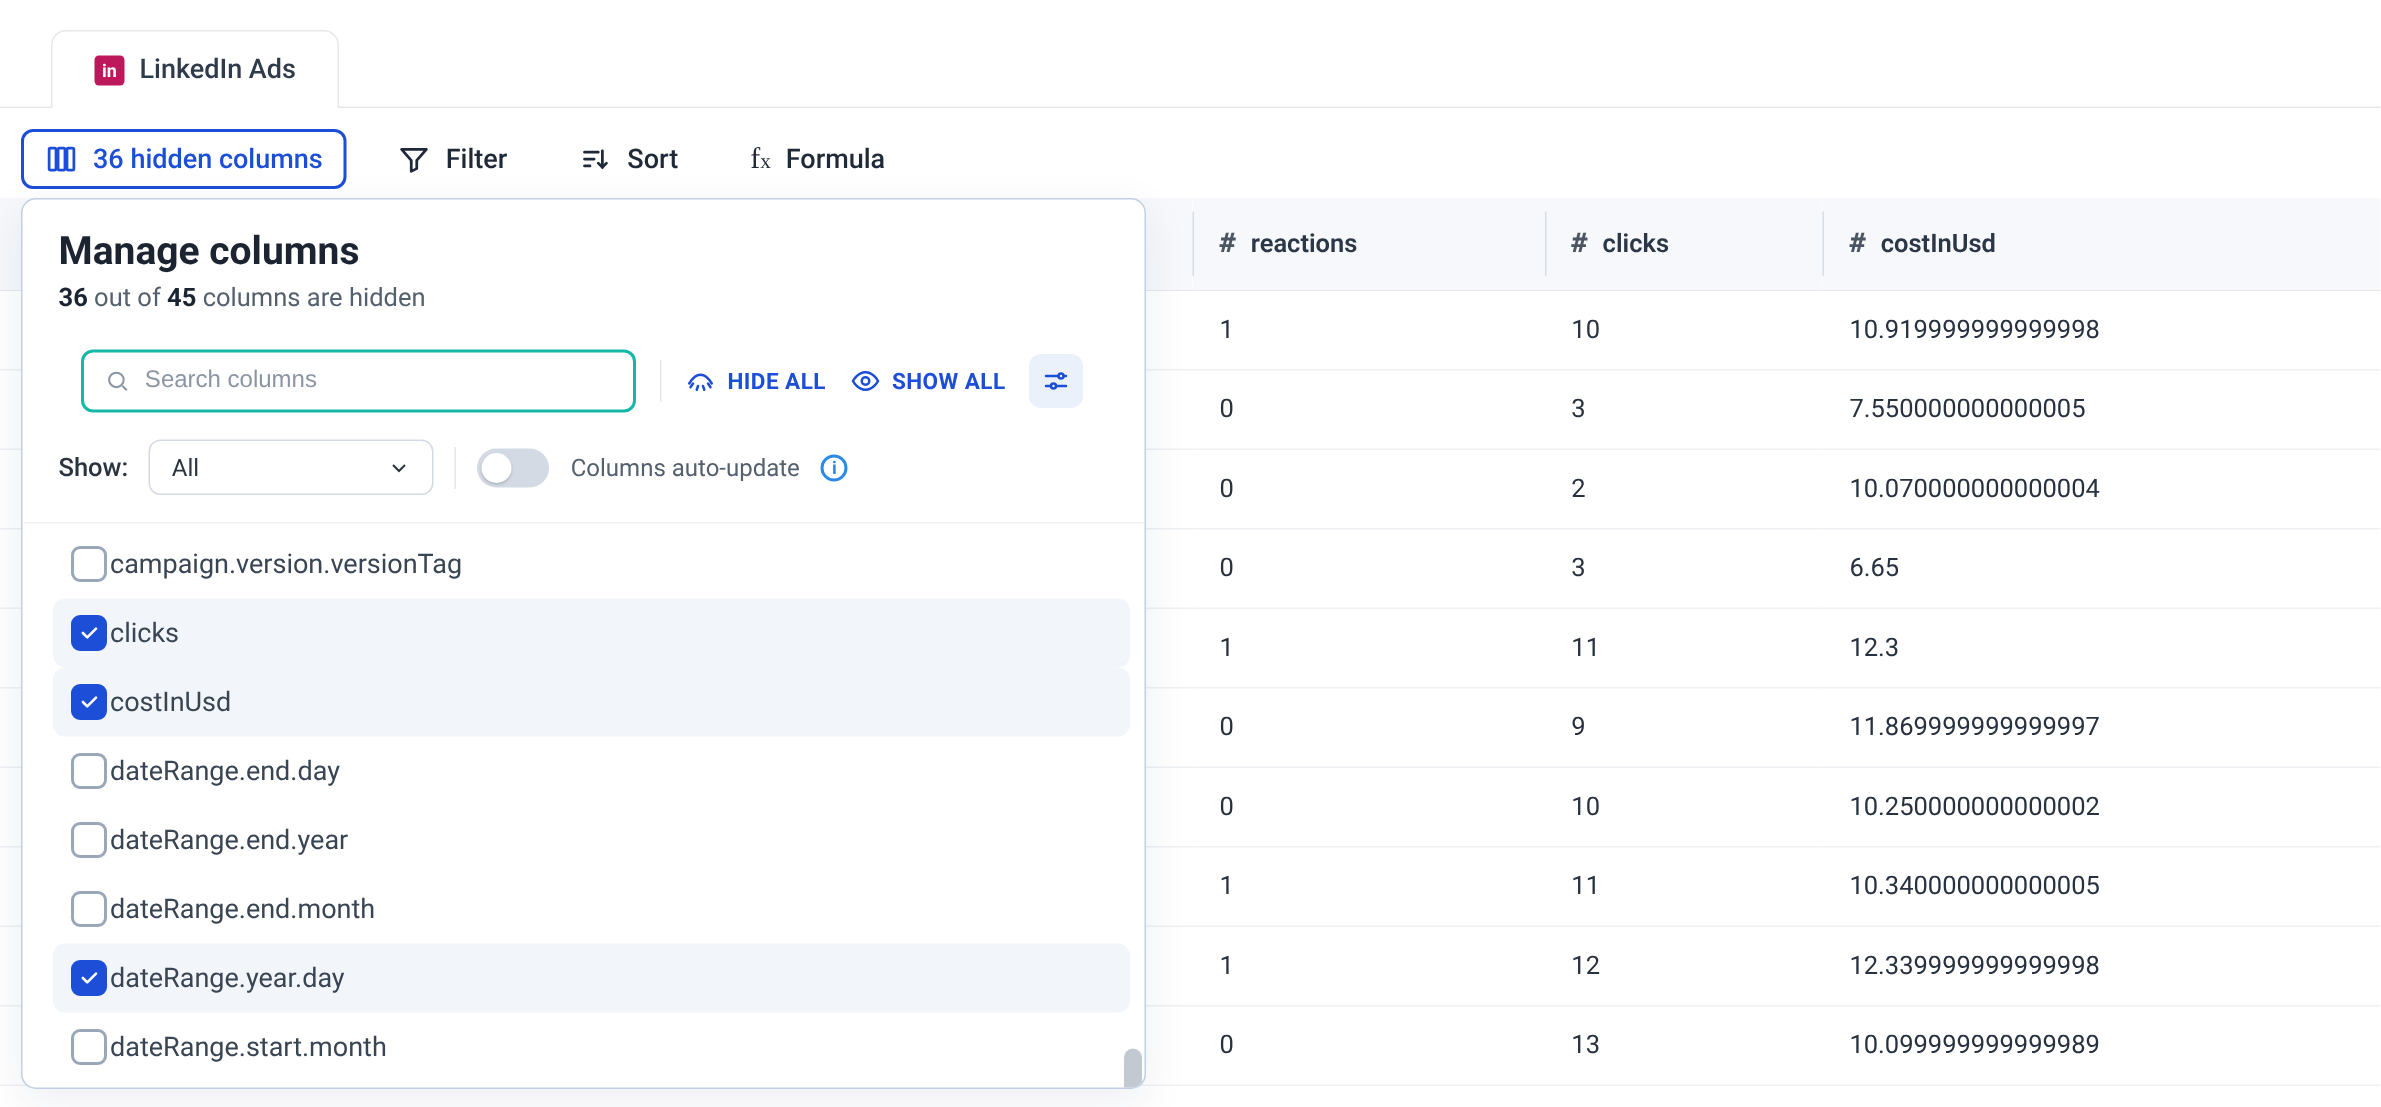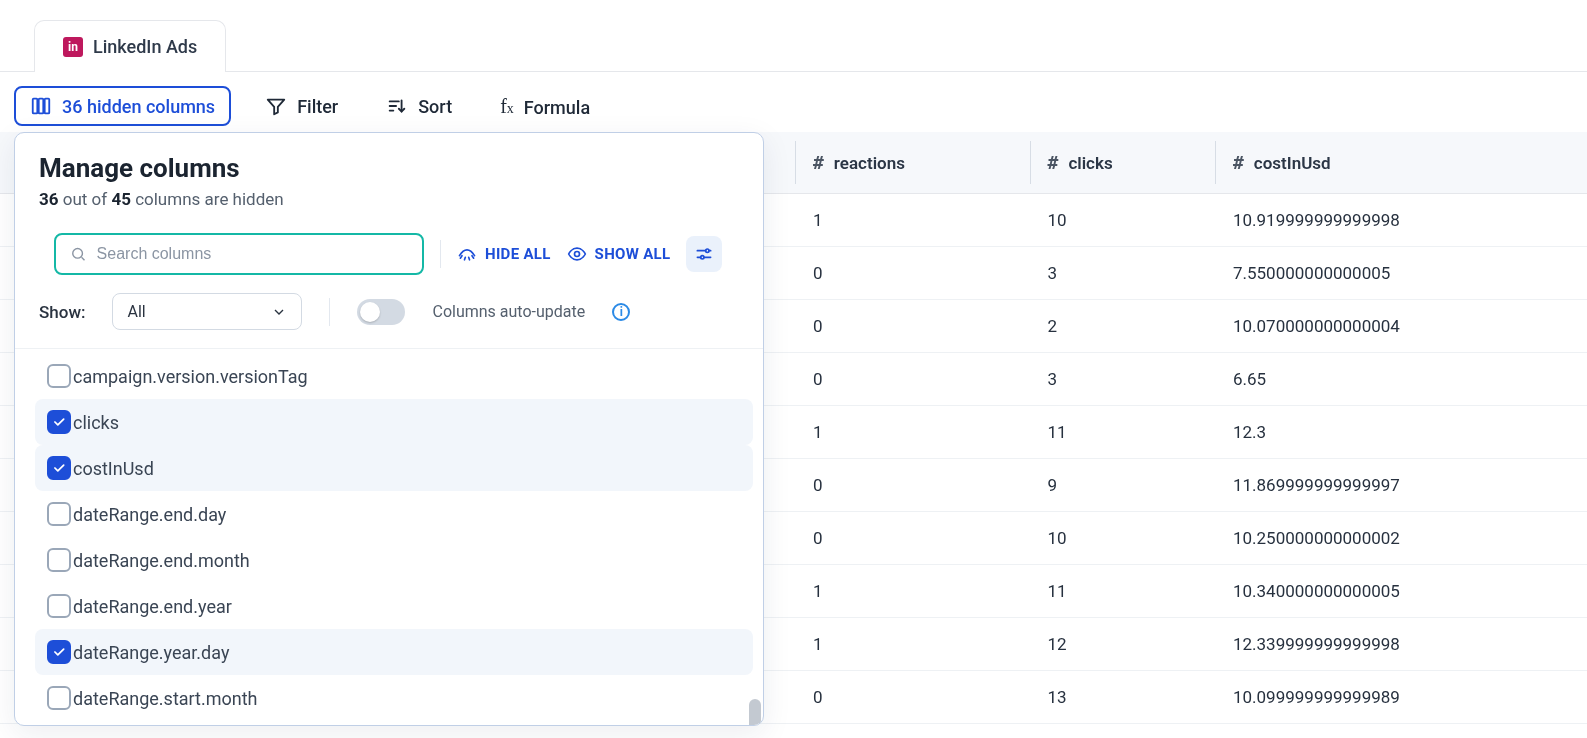--- a/index.html
+++ b/index.html
@@ -51,21 +51,21 @@
   
   .toolbar {
     display: flex;
     align-items: center;
     gap: 20px;
     padding: 14px 14px 14px 14px;
     font-size: 18px;
   }
   .tool-btn {
     display: flex;
-    align-items: flex-end;
+    align-items: center;
     gap: 10px;
     padding: 7px 14px;
     border-radius: 8px;
     cursor: pointer;
     color: #1f2937;
     font-weight: 500;
   }
   .tool-btn.active {
     border: 2px solid #1d4ed8;
     color: #1d4ed8;
@@ -160,21 +160,21 @@
     font-size: 15px; cursor: pointer;
   }
   .settings-btn {
     width: 36px; height: 36px; border-radius: 8px;
     background: #eaf1fb;
     display:flex;align-items:center;justify-content:center;
     cursor:pointer;
   }
 
   .pop-row2 {
-    display: flex; align-items: center; gap: 27px;
+    display: flex; align-items: center; gap: 14px;
     padding: 18px 24px 18px 24px;
   }
   .lbl { font-size: 17px; color: #2a3340; font-weight: 500; }
   .select {
     display:flex;align-items:center;justify-content:space-between;
     border:1px solid #d3dae3;border-radius:8px;
     padding:8px 14px;width:190px;font-size:16px;color:#2a3340;
     cursor:pointer;
   }
   .toggle {
@@ -429,25 +429,25 @@
           </svg>
         </span>
         <span>costInUsd</span>
       </div>
       <div class="col-item">
         <span class="chk"></span>
         <span>dateRange.end.day</span>
       </div>
       <div class="col-item">
         <span class="chk"></span>
-        <span>dateRange.end.month</span>
+        <span>dateRange.end.year</span>
       </div>
       <div class="col-item">
         <span class="chk"></span>
-        <span>dateRange.end.year</span>
+        <span>dateRange.end.month</span>
       </div>
       <div class="col-item checked">
         <span class="chk">
           <svg width="14" height="14" viewBox="0 0 24 24" fill="none" stroke="#fff" stroke-width="3" stroke-linecap="round" stroke-linejoin="round">
             <path d="M5 12l5 5L20 7"></path>
           </svg>
         </span>
         <span>dateRange.year.day</span>
       </div>
       <div class="col-item">

